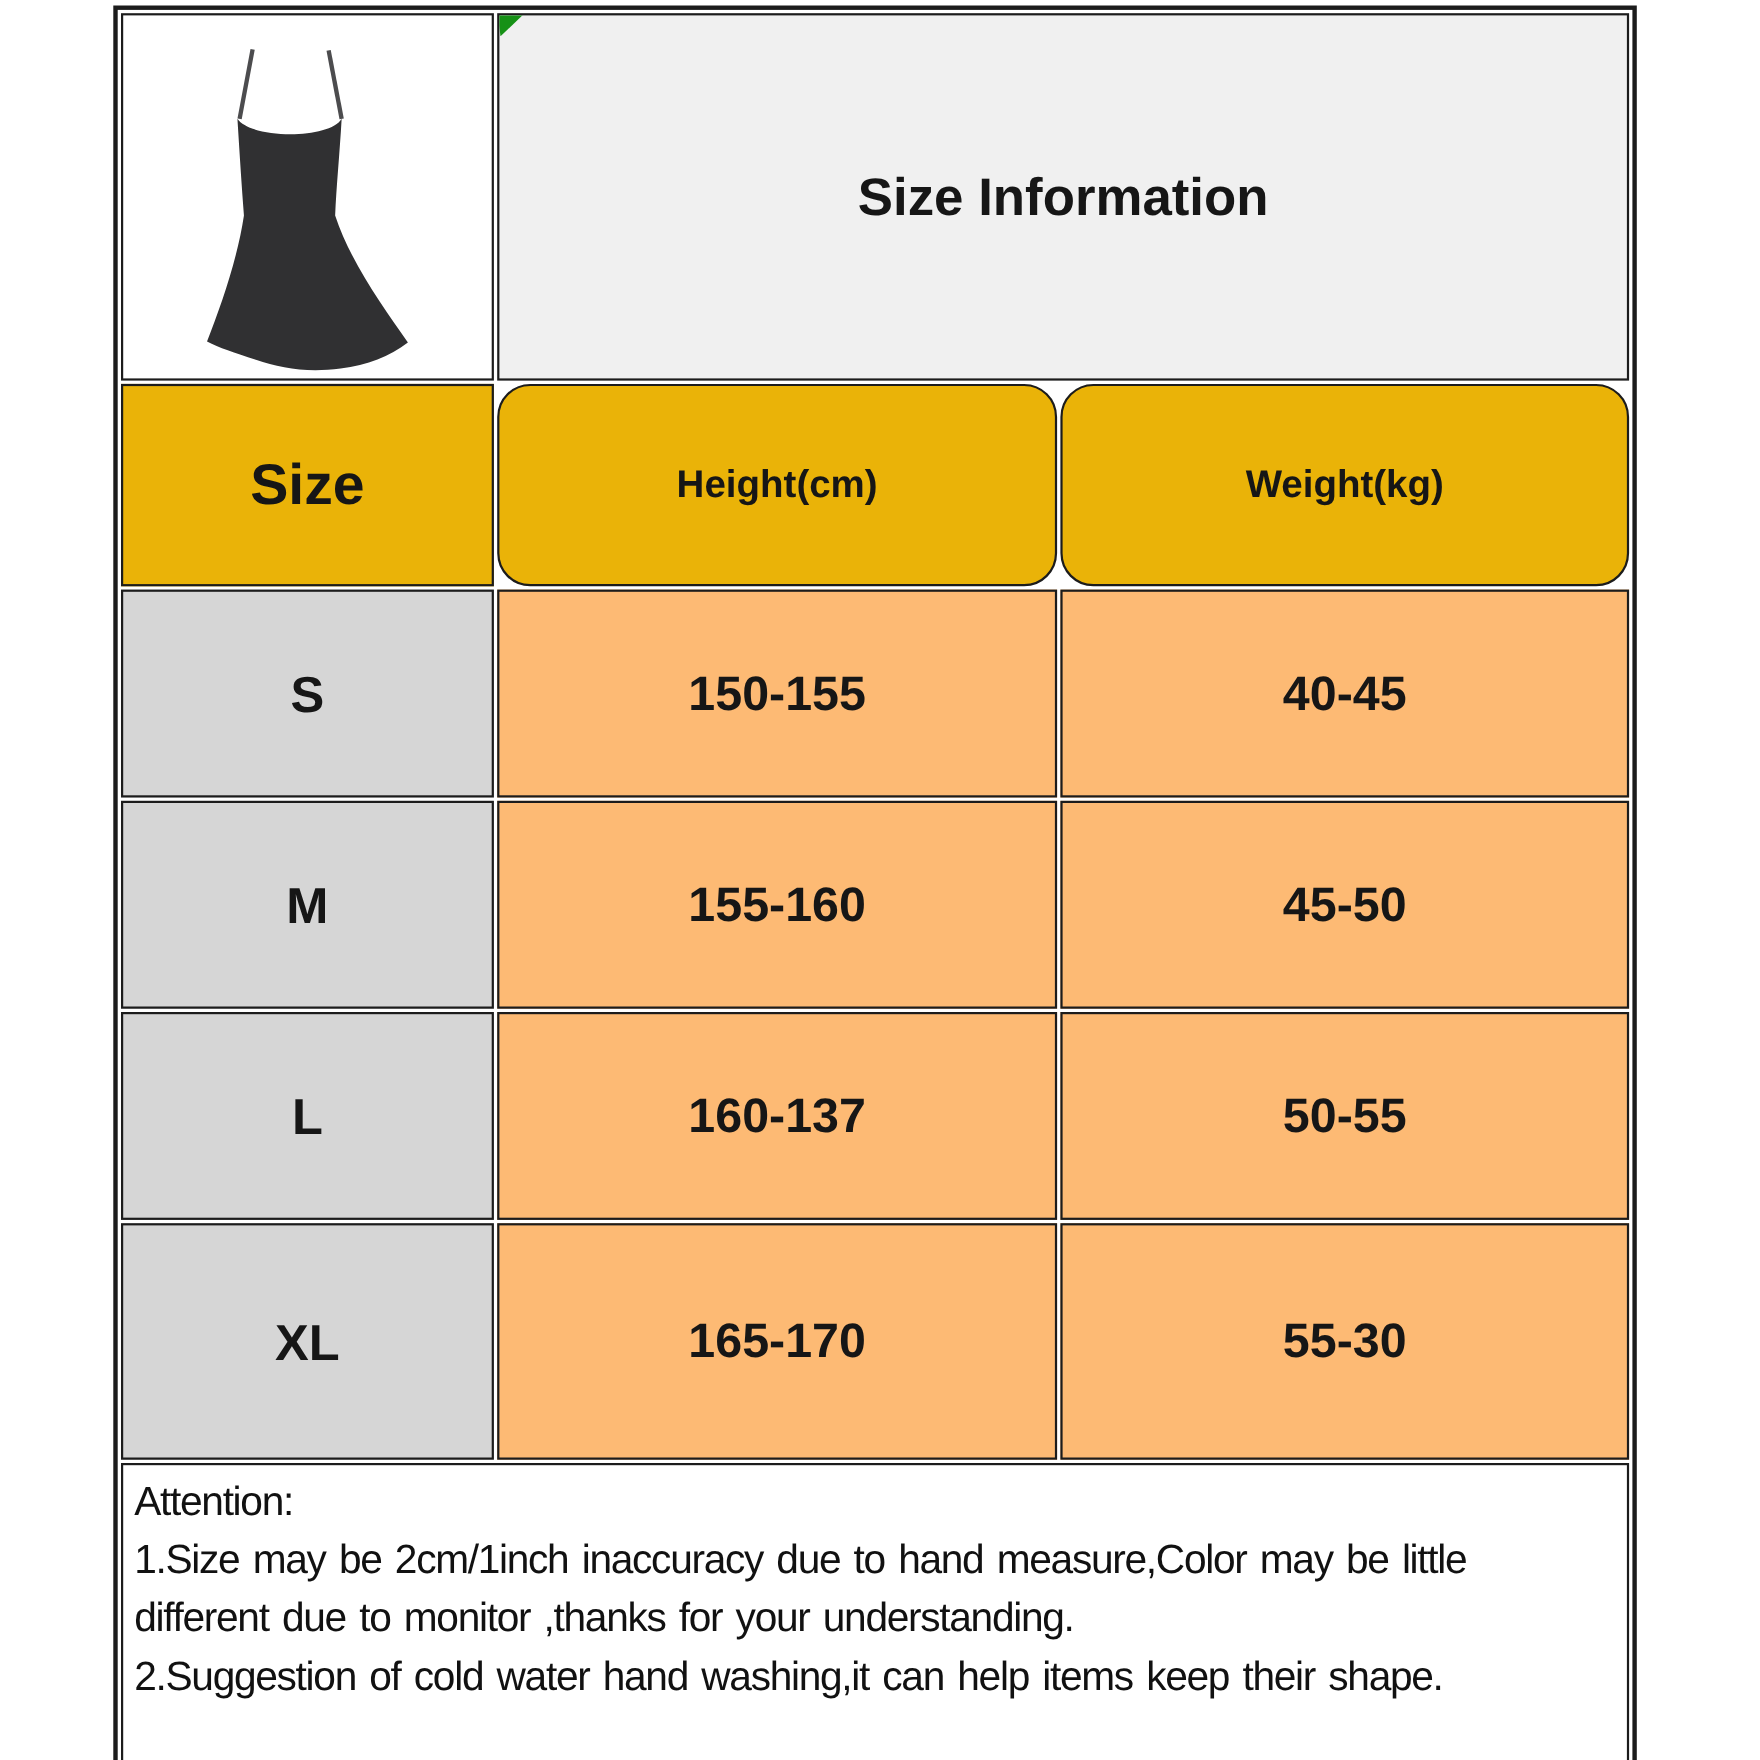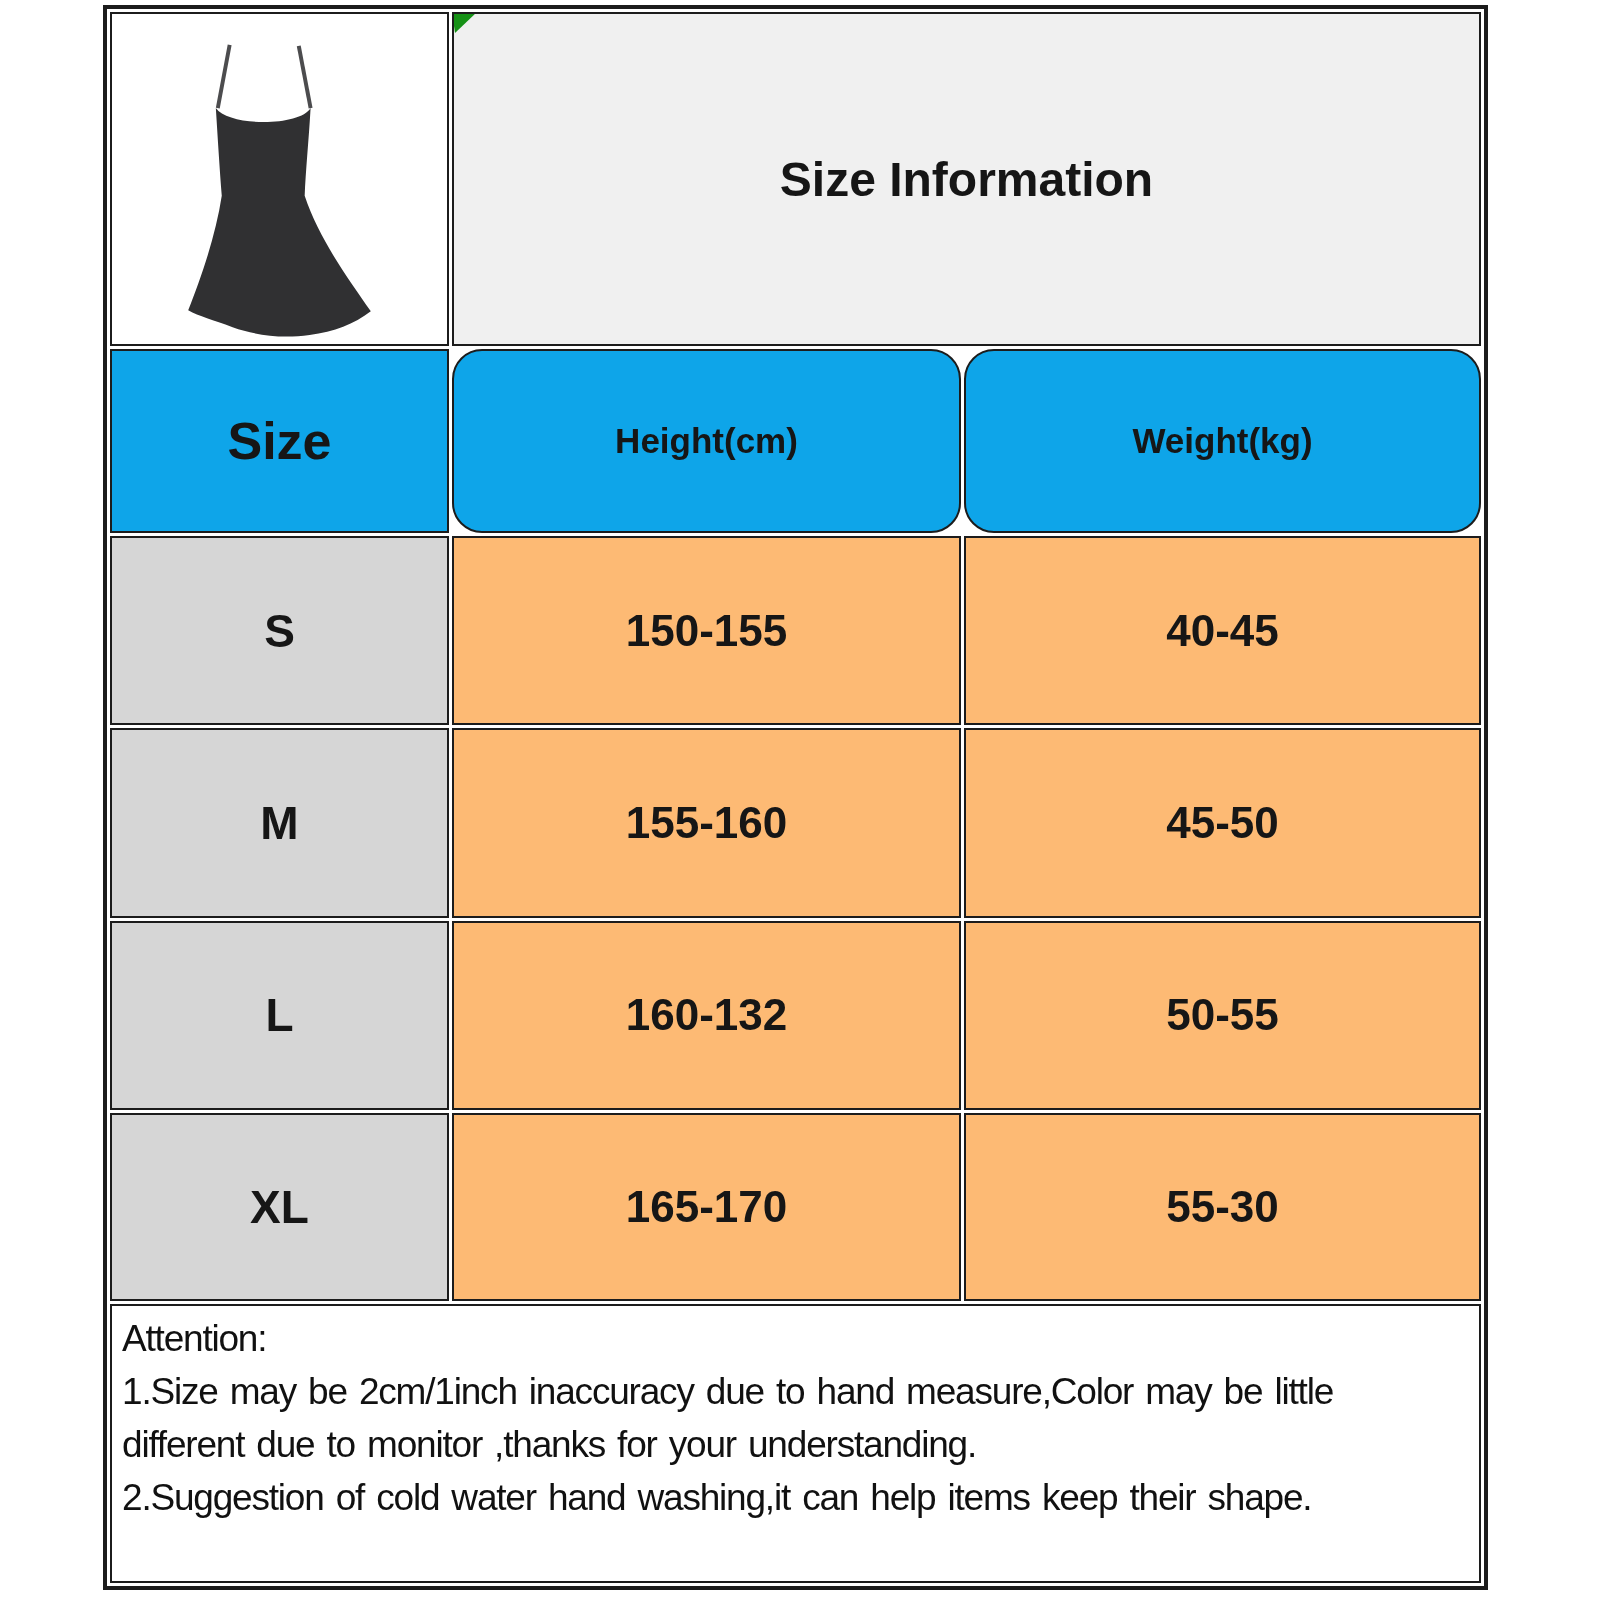--- a/index.html
+++ b/index.html
@@ -31,21 +31,21 @@
   }
   td.cell-image{background:#ffffff;}
   td.cell-title{background:#f0f0f0;position:relative;}
   .title-text{font-size:48px;font-weight:bold;letter-spacing:0px;}
   .corner-flag{
     position:absolute;left:-2px;top:-2px;
     width:25px;height:21px;
     background:#169116;
     clip-path:polygon(0 0,100% 0,12% 100%);
   }
-  td.cell-head{background:#0ea5e9;}
+  td.cell-head{background:#eab308;}
   .head-size{font-size:52px;font-weight:bold;}
   .head-col{font-size:35px;font-weight:bold;border-radius:30px;}
   td.cell-rowlabel{background:#d6d6d6;font-size:46px;font-weight:bold;}
   td.cell-value{background:#fdba74;font-size:44px;font-weight:bold;}
   td.cell-attention{
     background:#ffffff;
     vertical-align:top;
     text-align:left;
     padding:6px 20px 0 10px;
   }
@@ -113,26 +113,26 @@
       </tr>
 
       <tr>
         <td class="cell-rowlabel" style="height:189px">M</td>
         <td class="cell-value">155-160</td>
         <td class="cell-value">45-50</td>
       </tr>
 
       <tr>
         <td class="cell-rowlabel" style="height:189px">L</td>
-        <td class="cell-value">160-132</td>
+        <td class="cell-value">160-137</td>
         <td class="cell-value">50-55</td>
       </tr>
 
       <tr>
-        <td class="cell-rowlabel" style="height:188px">XL</td>
+        <td class="cell-rowlabel" style="height:215px">XL</td>
         <td class="cell-value">165-170</td>
         <td class="cell-value">55-30</td>
       </tr>
 
       <tr>
         <td class="cell-attention" colspan="3" style="height:279px">
           <div class="att-line">Attention:</div>
           <div class="att-line">1.Size may be 2cm/1inch inaccuracy due to hand measure,Color may be little</div>
           <div class="att-line">different due to monitor ,thanks for your understanding.</div>
           <div class="att-line">2.Suggestion of cold water hand washing,it can help items keep their shape.</div>

